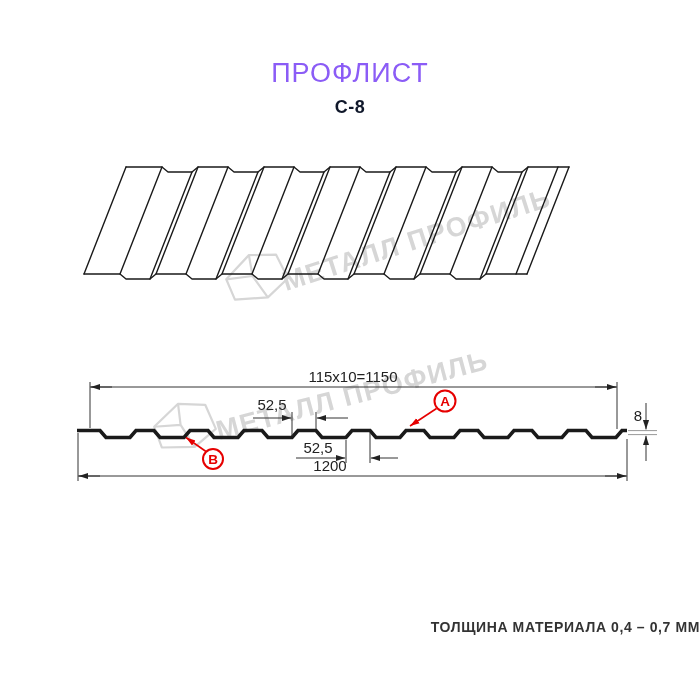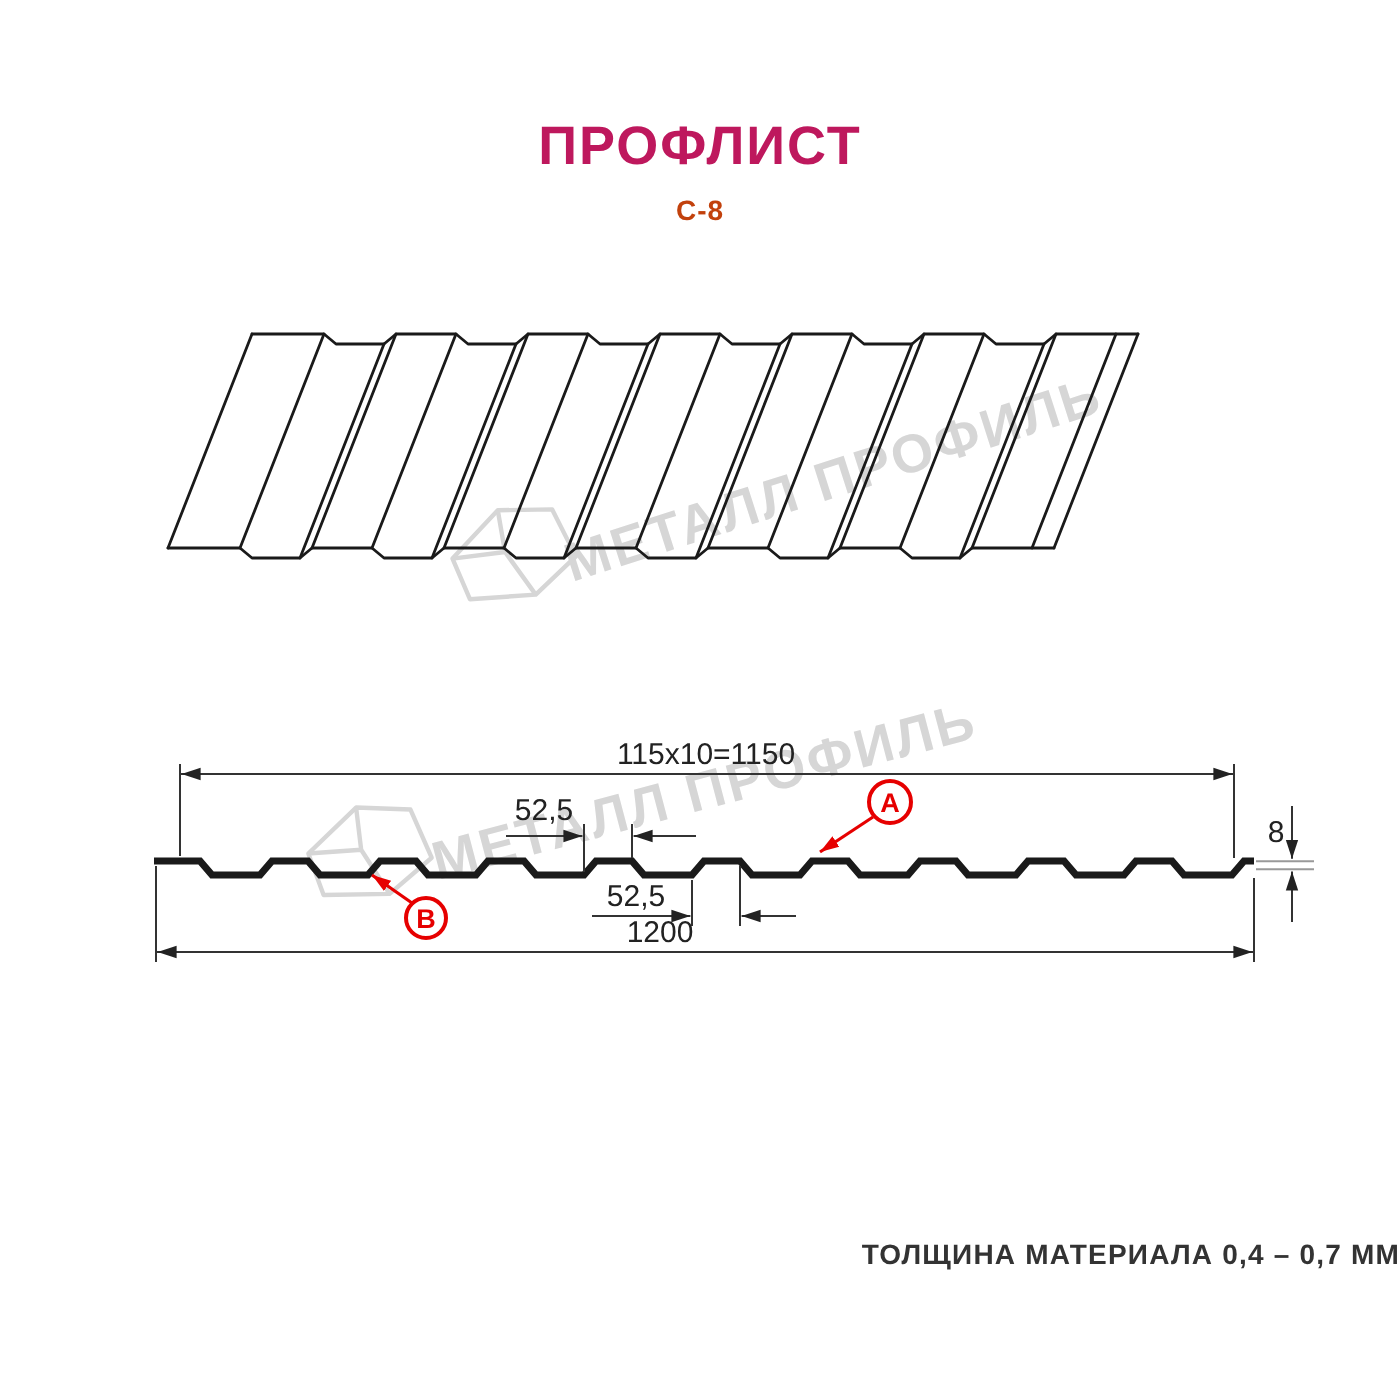--- a/index.html
+++ b/index.html
@@ -1,20 +1,20 @@
 <!DOCTYPE html>
 <html><head>
 <meta charset="utf-8">
 <style>
   html,body{margin:0;padding:0;background:#ffffff;}
   .page{position:relative;width:700px;height:700px;background:#ffffff;overflow:hidden;
         font-family:"Liberation Sans",sans-serif;}
   .hdr{position:absolute;top:58px;left:0;width:700px;text-align:center;}
-  .title{font-size:27px;font-weight:bold;letter-spacing:1px;color:#be185d;}
-  .subtitle{margin-top:8px;font-size:14px;font-weight:bold;letter-spacing:.5px;color:#c2410c;}
+  .title{font-size:27px;font-weight:normal;letter-spacing:1px;color:#8b5cf6;}
+  .subtitle{margin-top:8px;font-size:18px;font-weight:bold;letter-spacing:.5px;color:#0f172a;}
   .footer{position:absolute;top:619px;left:0;width:700px;text-align:right;
           font-size:14px;font-weight:bold;letter-spacing:.6px;color:#333333;}
   svg{position:absolute;top:0;left:0;}
   .dimtxt{font-size:15px;fill:#222222;}
   .lbltxt{font-size:13.5px;font-weight:bold;}
   .wmtxt{font-size:27px;font-weight:bold;letter-spacing:1.5px;}
 </style>
 </head>
 <body>
 

